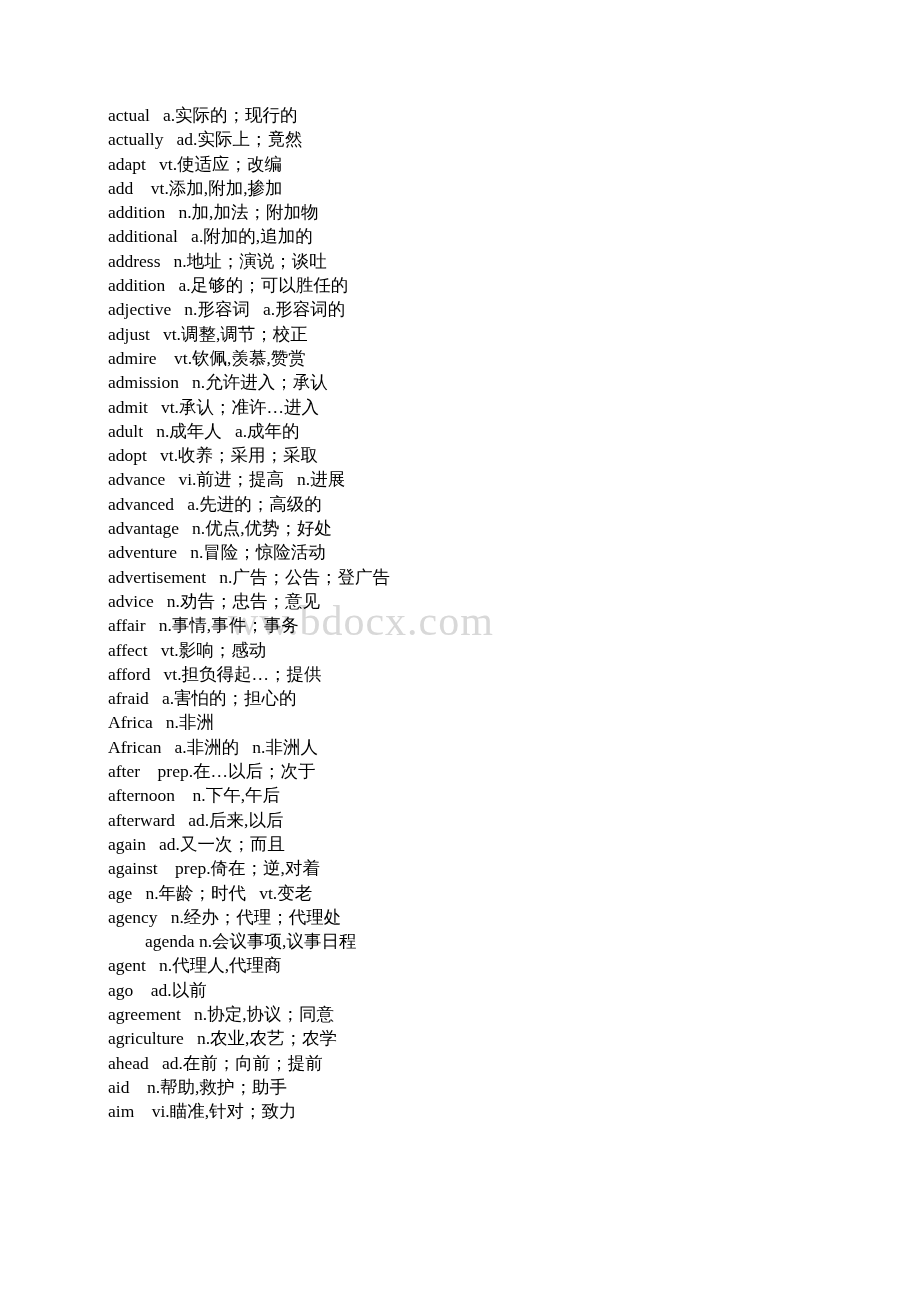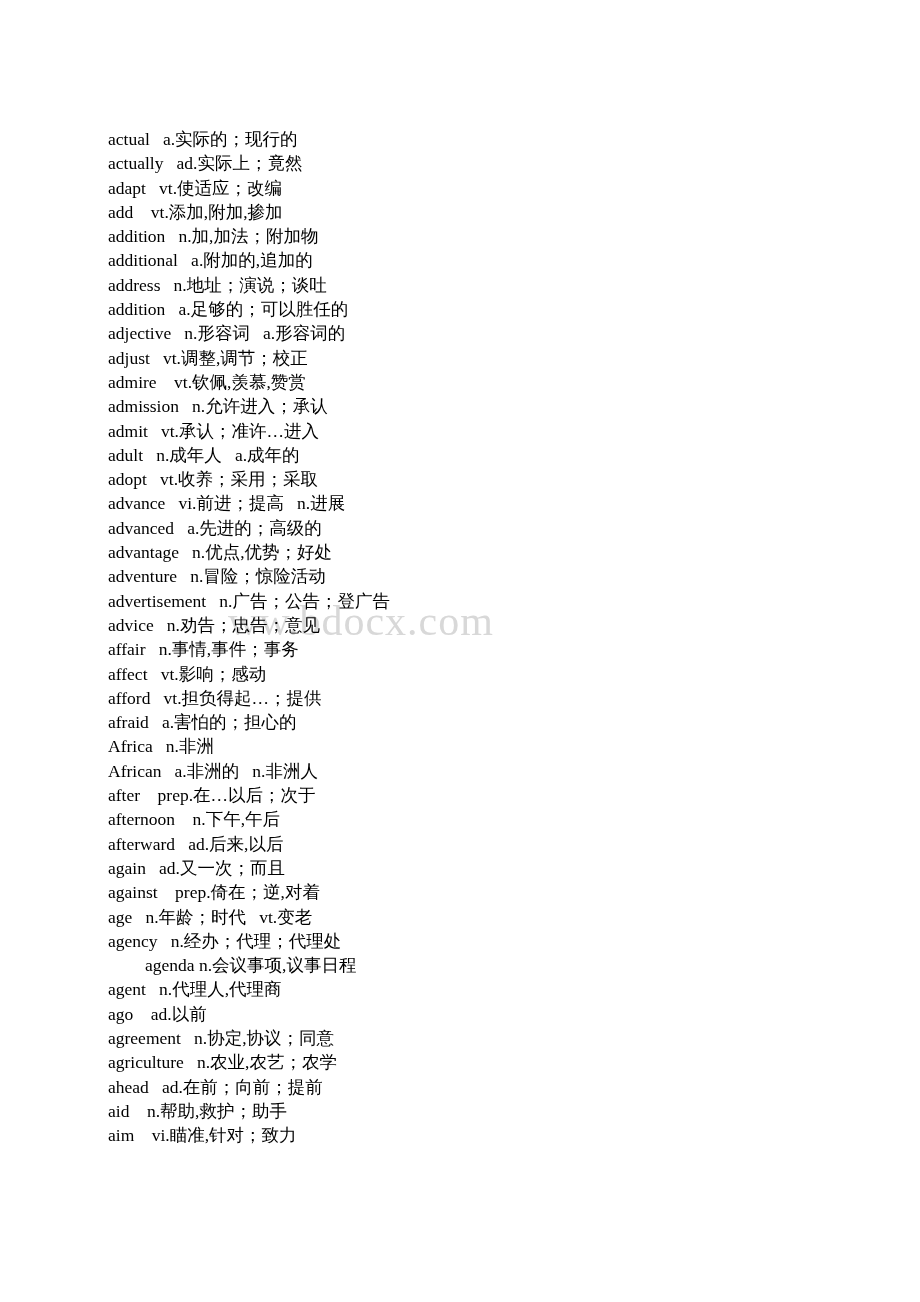--- a/index.html
+++ b/index.html
@@ -40,21 +40,20 @@
     color: #d8d8d8;
     white-space: nowrap;
     font-weight: 400;
   }
   #entries {
     position: absolute;
     left: 108px;
     top: 103px;
     width: 760px;
     z-index: 10;
-    margin-top: 24px;
   }
   .entry {
     font-size: 17.5px;
     line-height: 24.3px;
     white-space: pre;
     color: #000000;
   }
   .entry .word {
     font-family: "Liberation Serif", serif;
   }

